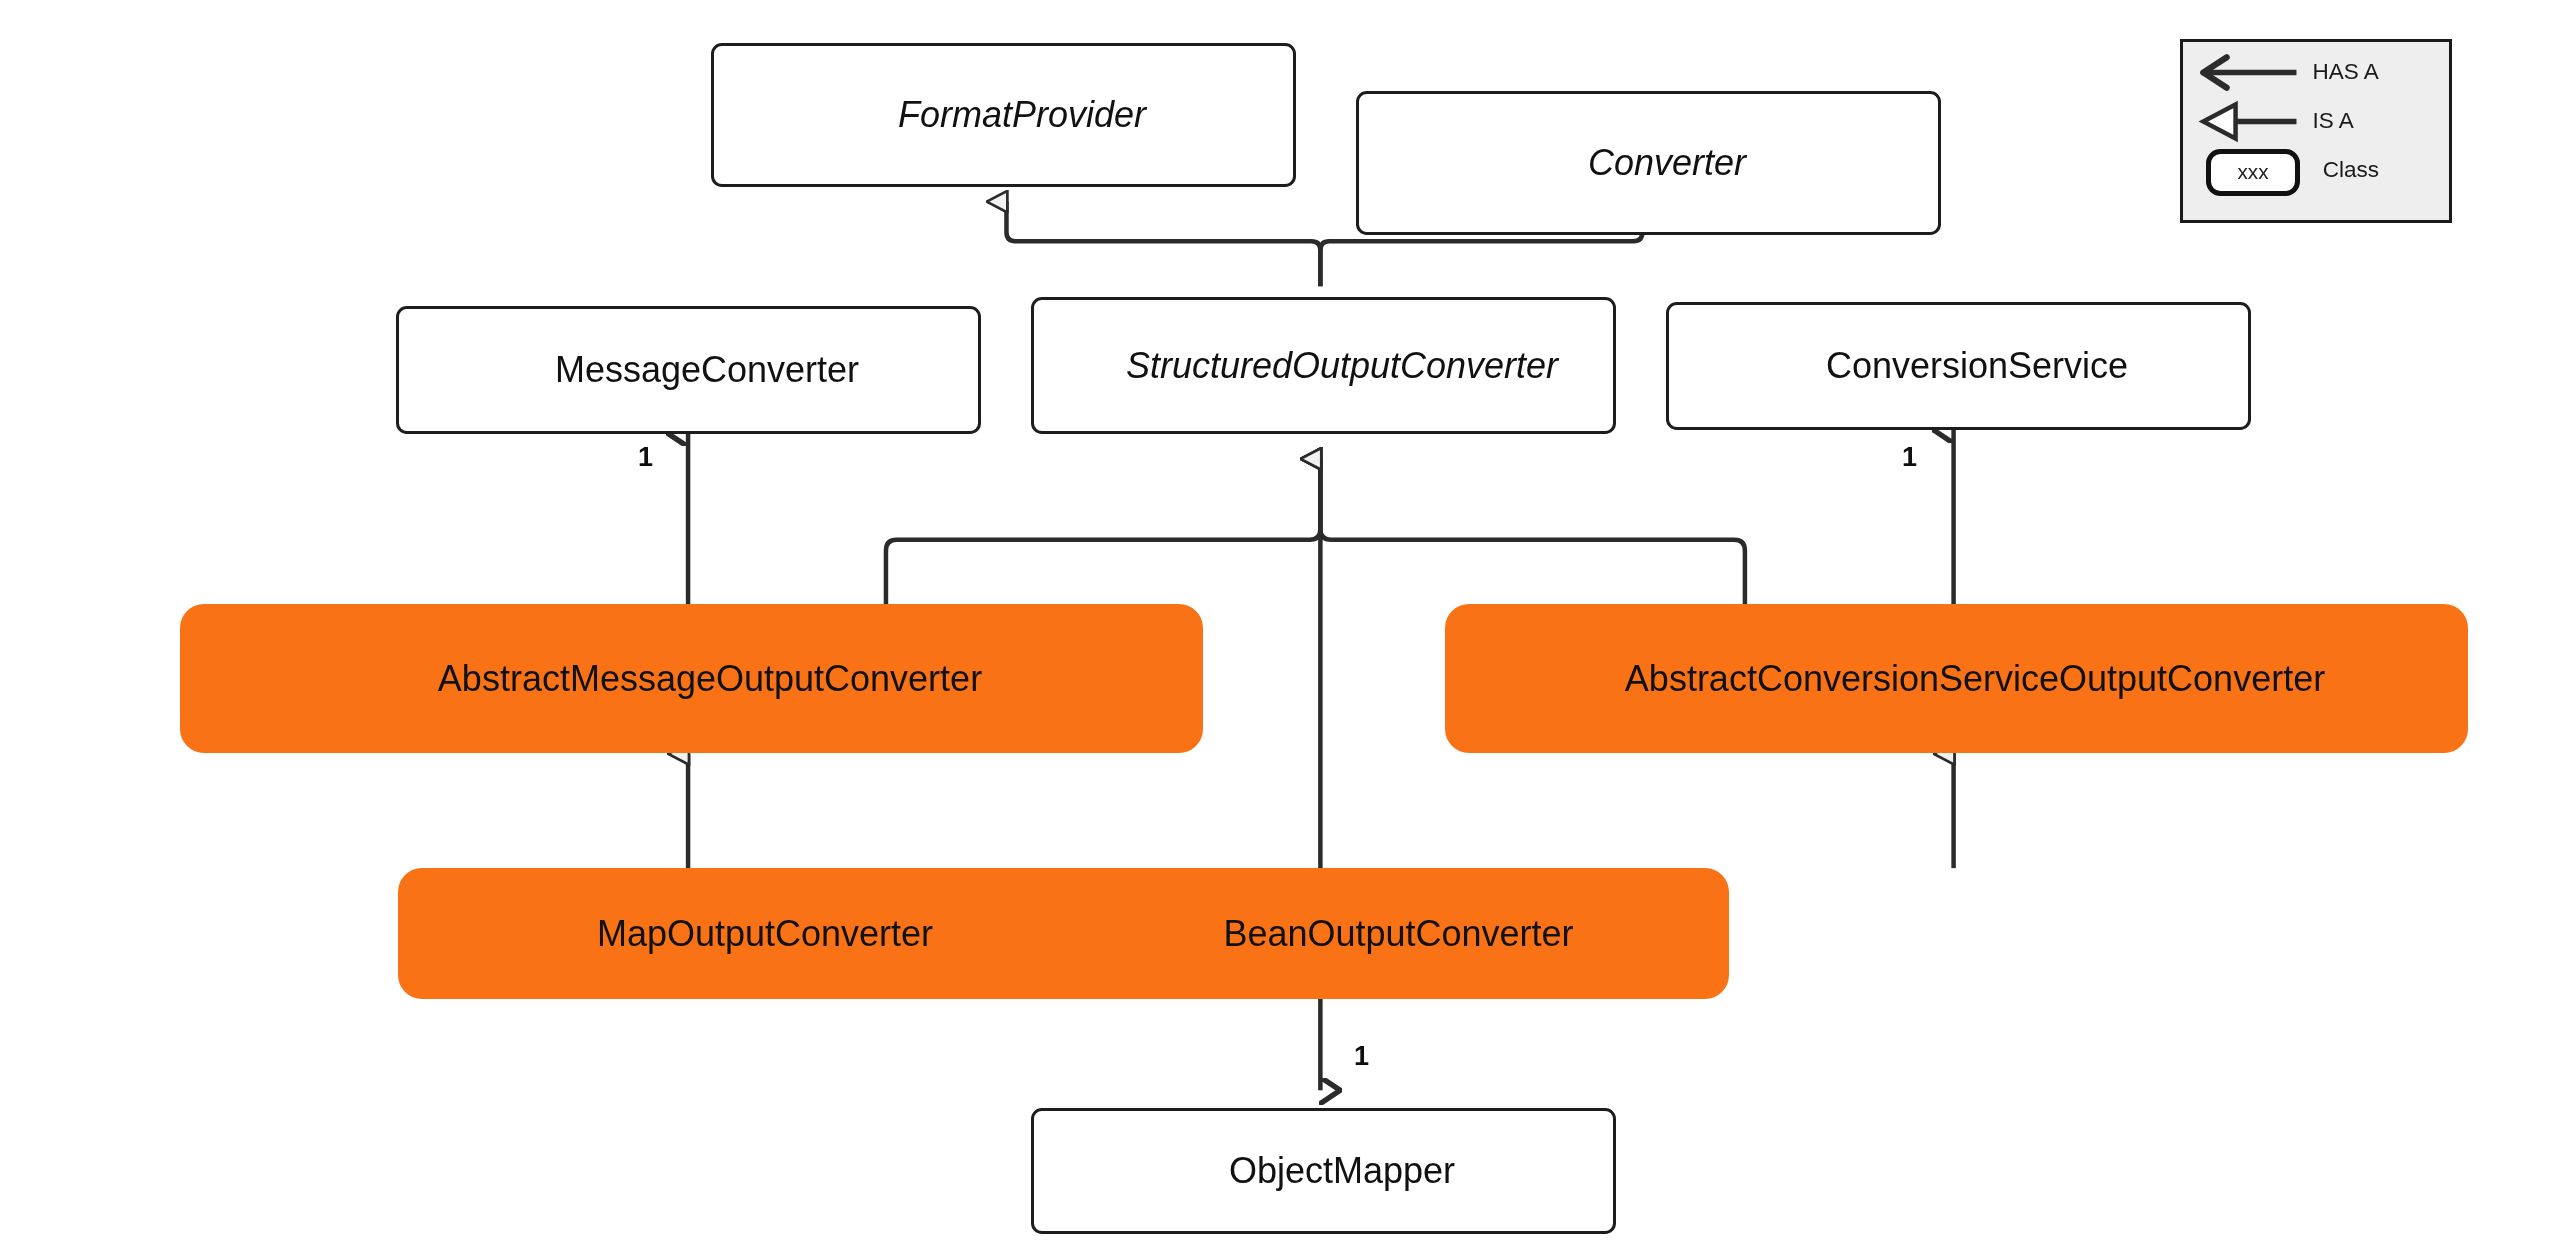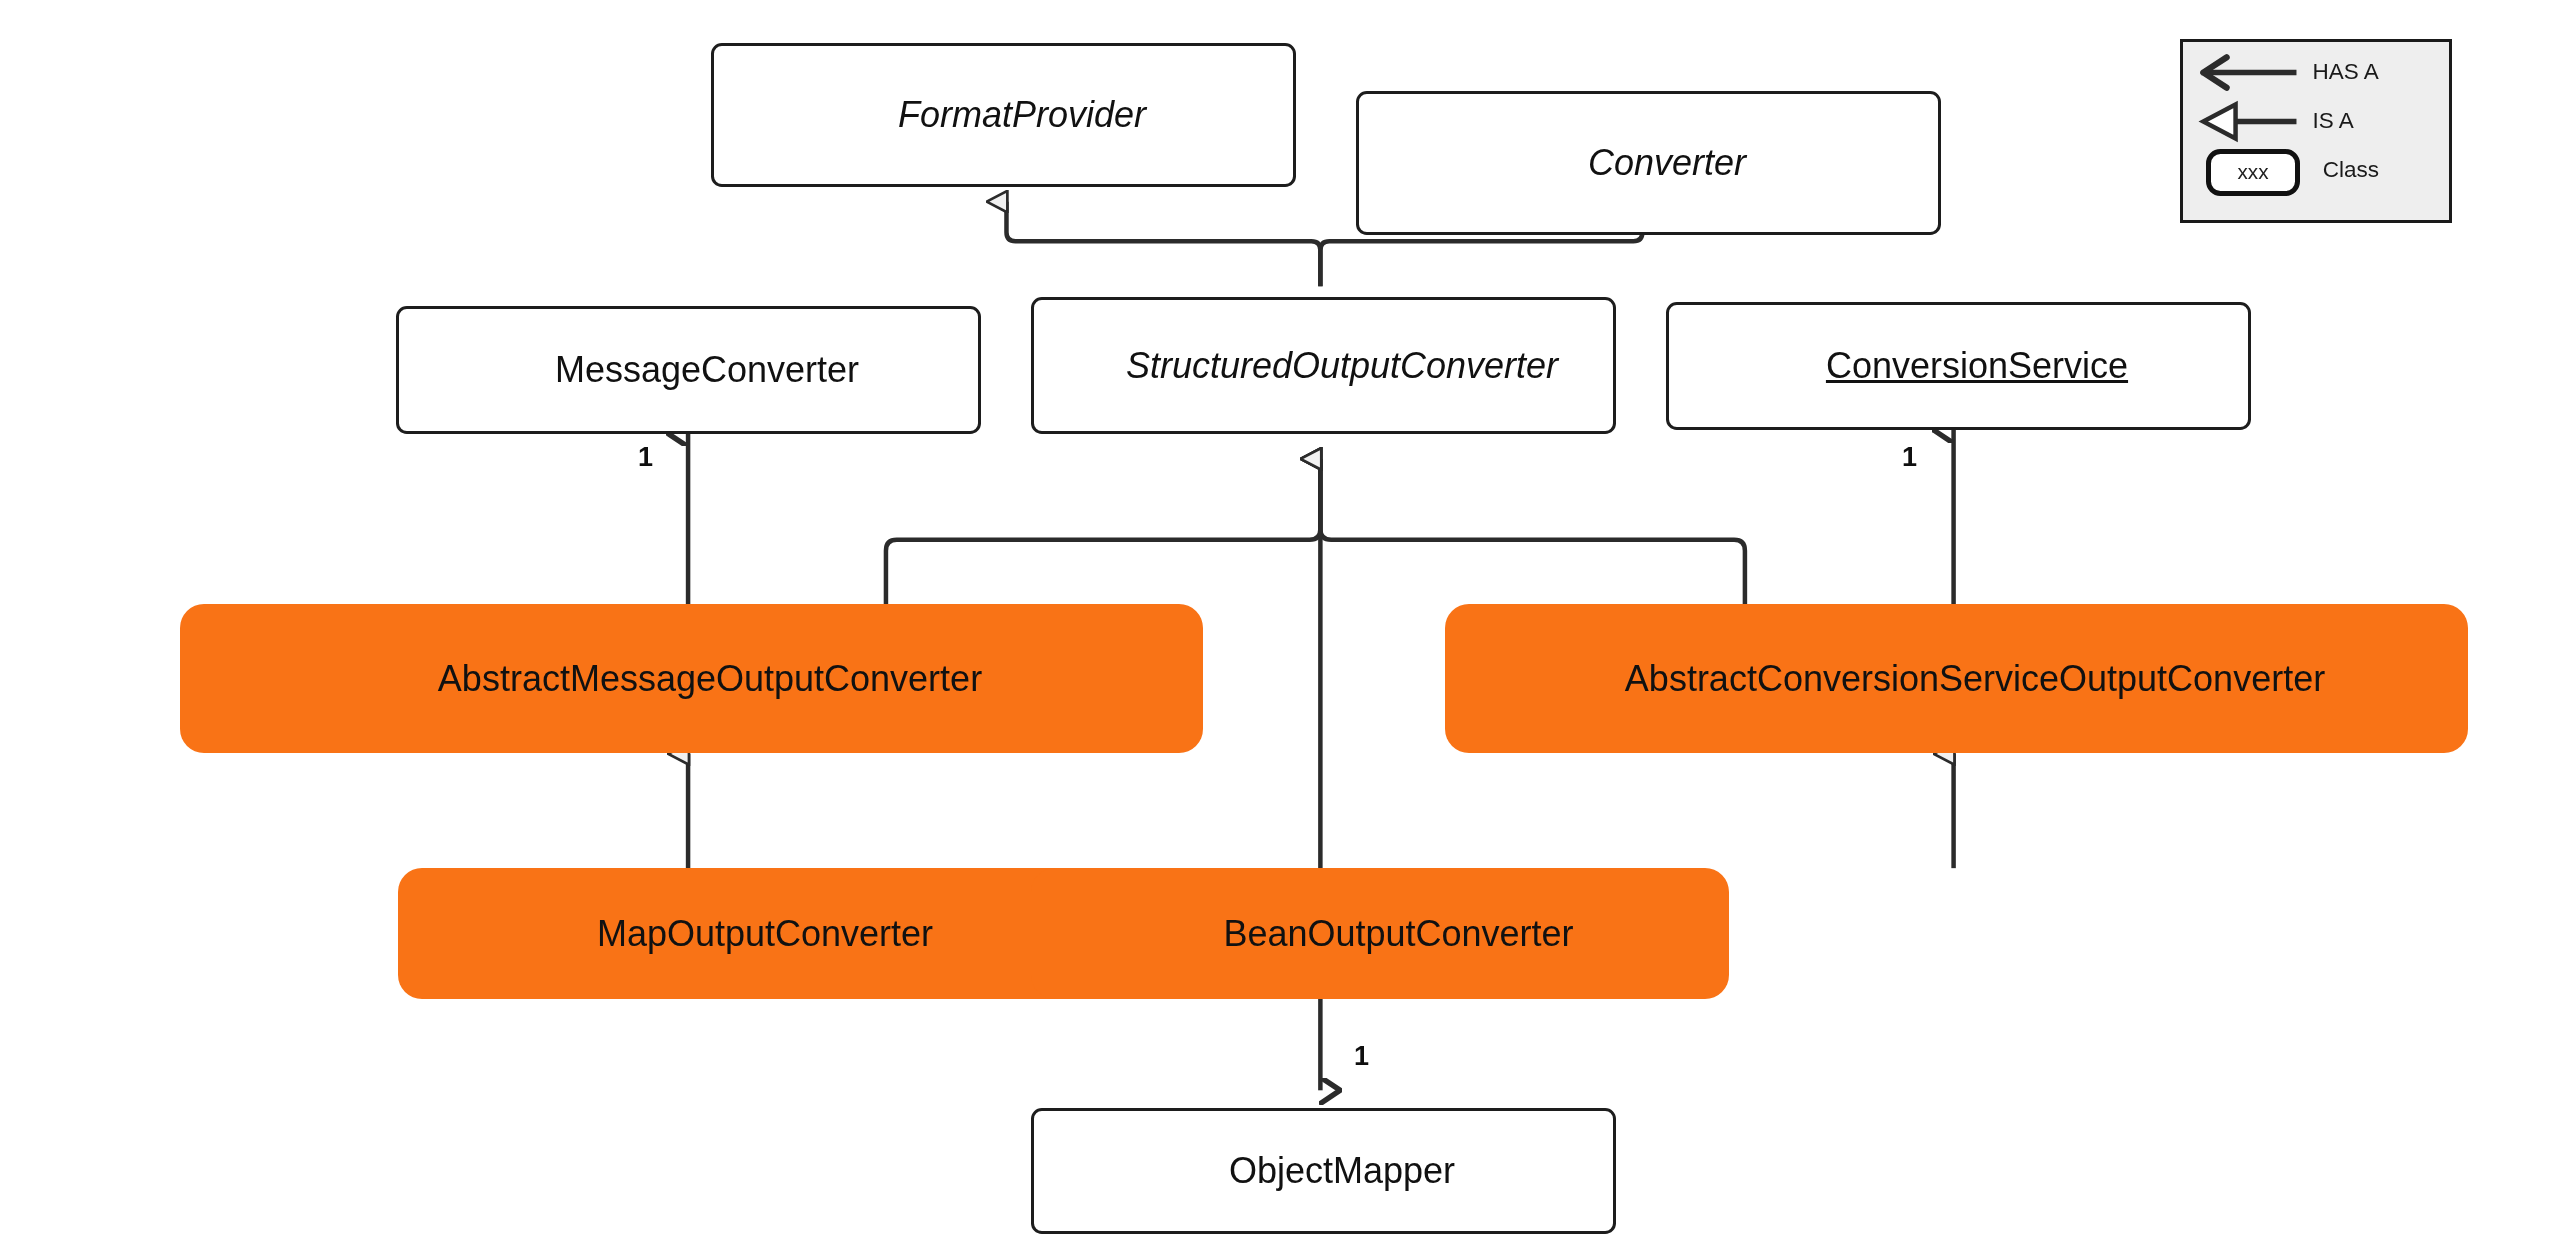--- a/index.html
+++ b/index.html
@@ -164,21 +164,21 @@
   </div>
 
   <div class="node plain" style="left:396px; top:306px; width:585px; height:128px;">
     <span class="label">MessageConverter</span>
   </div>
 
   <div class="node plain abstract" style="left:1031px; top:297px; width:585px; height:137px;">
     <span class="label">StructuredOutputConverter</span>
   </div>
 
-  <div class="node plain" style="left:1666px; top:302px; width:585px; height:128px;text-decoration:underline;">
+  <div class="node plain" style="left:1666px; top:302px; width:585px; height:128px;">
     <span class="label">ConversionService</span>
   </div>
 
   <div class="node filled" style="left:180px; top:604px; width:1023px; height:149px;">
     <span class="label">AbstractMessageOutputConverter</span>
   </div>
 
   <div class="node filled" style="left:1445px; top:604px; width:1023px; height:149px;">
     <span class="label">AbstractConversionServiceOutputConverter</span>
   </div>

